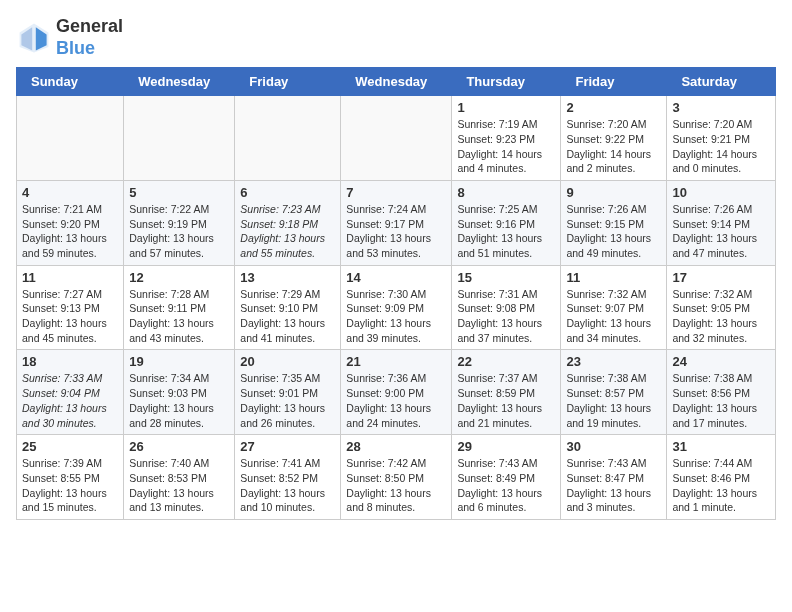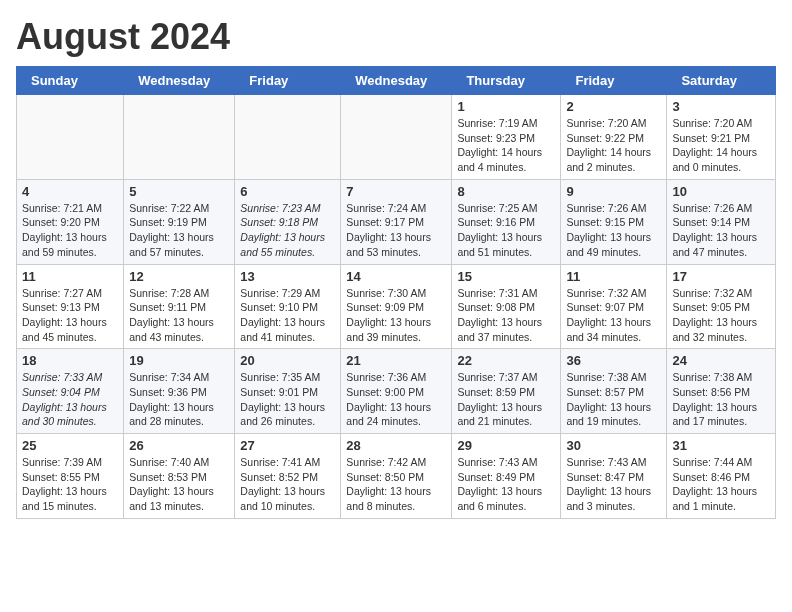--- a/index.html
+++ b/index.html
@@ -87,22 +87,32 @@
       background: #f5f7fa;
     }
     tr:nth-child(odd) td:not(.empty) {
       background: #fff;
     }
   </style>
 </head>
 <body>
 
 <div class="header">
+  <div class="logo">
+    <svg class="logo-icon" viewBox="0 0 40 40">
+      <polygon points="20,4 36,14 36,30 20,36 4,30 4,14" fill="#4a90d9" opacity="0.15"></polygon>
+      <polygon points="22,8 34,16 34,28 22,34" fill="#4a90d9"></polygon>
+      <polygon points="18,8 6,16 6,28 18,34" fill="#b0c8e8"></polygon>
+    </svg>
+    <div class="logo-text">
+      <div>General</div>
+      <div><span>Blue</span></div>
+    </div>
+  </div>
   <div class="title-block">
-    <div class="month-year">August 2024</div>
   </div>
 </div>
 
 <table>
   <thead>
     <tr>
     <th>Sunday</th>
         <th>Wednesday</th>
         <th>Friday</th>
         <th>Wednesday</th>
@@ -245,21 +255,21 @@
         <td>
           <span class="day-num">18</span>
           <div class="day-info" style="white-space: pre-line; font-style: italic;">Sunrise: 7:33 AM
 Sunset: 9:04 PM
 Daylight: 13 hours
 and 30 minutes.</div>
         </td>
         <td>
           <span class="day-num">19</span>
           <div class="day-info" style="white-space: pre-line;">Sunrise: 7:34 AM
-Sunset: 9:36 PM
+Sunset: 9:03 PM
 Daylight: 13 hours
 and 28 minutes.</div>
         </td>
         <td>
           <span class="day-num">20</span>
           <div class="day-info" style="white-space: pre-line;">Sunrise: 7:35 AM
 Sunset: 9:01 PM
 Daylight: 13 hours
 and 26 minutes.</div>
         </td>
@@ -271,21 +281,21 @@
 and 24 minutes.</div>
         </td>
         <td>
           <span class="day-num">22</span>
           <div class="day-info" style="white-space: pre-line;">Sunrise: 7:37 AM
 Sunset: 8:59 PM
 Daylight: 13 hours
 and 21 minutes.</div>
         </td>
         <td>
-          <span class="day-num">36</span>
+          <span class="day-num">23</span>
           <div class="day-info" style="white-space: pre-line;">Sunrise: 7:38 AM
 Sunset: 8:57 PM
 Daylight: 13 hours
 and 19 minutes.</div>
         </td>
         <td>
           <span class="day-num">24</span>
           <div class="day-info" style="white-space: pre-line;">Sunrise: 7:38 AM
 Sunset: 8:56 PM
 Daylight: 13 hours

